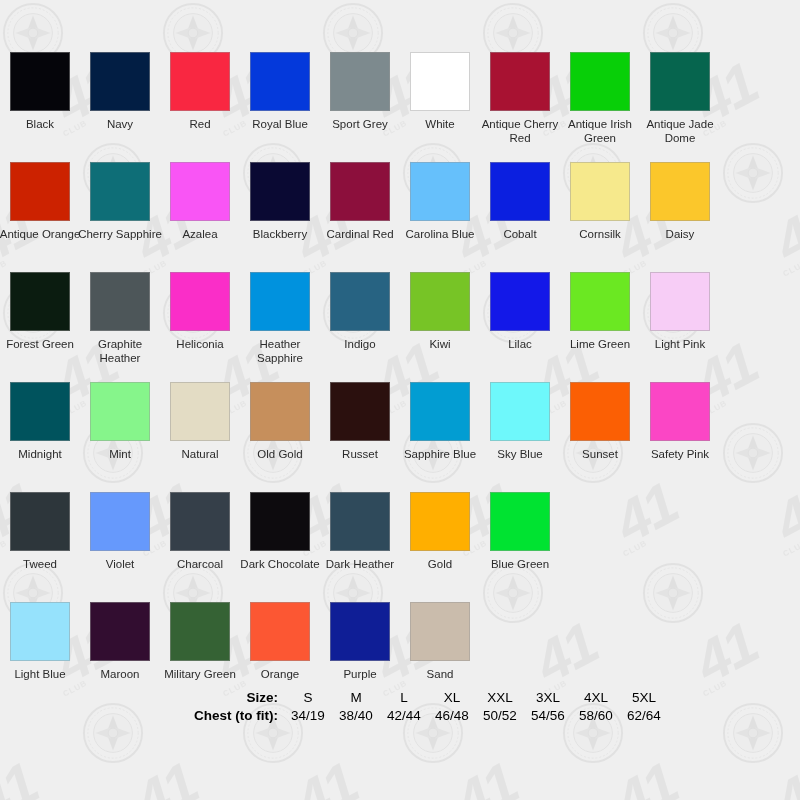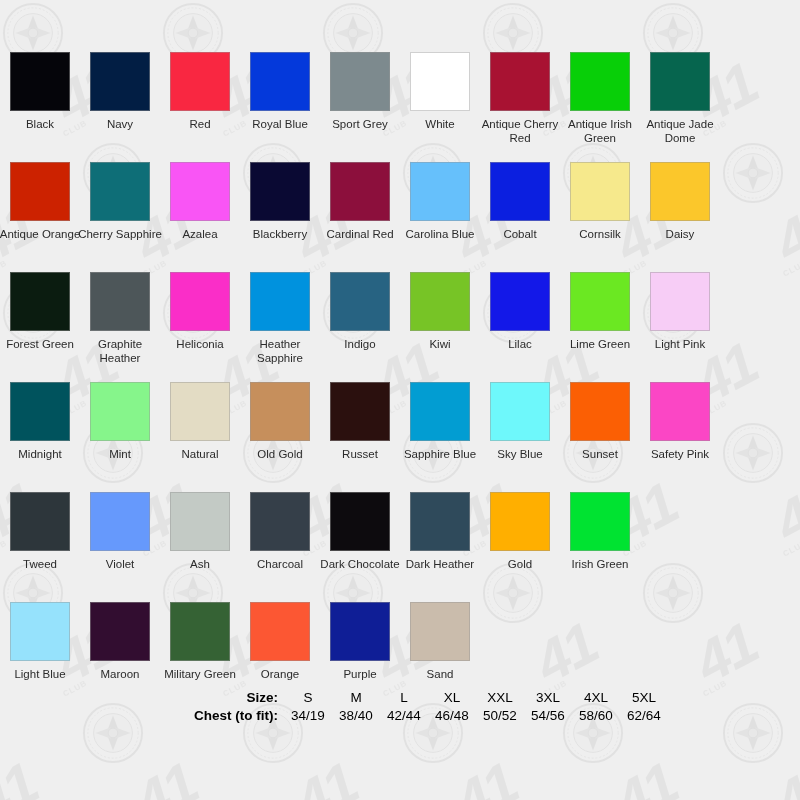--- a/index.html
+++ b/index.html
@@ -766,42 +766,38 @@
       <div class="row">
         <div class="cell">
           <div class="swatch" style="background:#2d363b"></div>
           <div class="swatch-label">Tweed</div>
         </div>
         <div class="cell">
           <div class="swatch" style="background:#6699fc"></div>
           <div class="swatch-label">Violet</div>
         </div>
         <div class="cell">
-          <div class="swatch" style="background:#c3cac5"></div>
-          <div class="swatch-label">Ash</div>
-        </div>
-        <div class="cell">
           <div class="swatch" style="background:#353f49"></div>
           <div class="swatch-label">Charcoal</div>
         </div>
         <div class="cell">
           <div class="swatch" style="background:#0d0b0e"></div>
           <div class="swatch-label">Dark Chocolate</div>
         </div>
         <div class="cell">
           <div class="swatch" style="background:#2f4a5b"></div>
           <div class="swatch-label">Dark Heather</div>
         </div>
         <div class="cell">
           <div class="swatch" style="background:#ffaf00"></div>
           <div class="swatch-label">Gold</div>
         </div>
         <div class="cell">
           <div class="swatch" style="background:#00e331"></div>
-          <div class="swatch-label">Irish Green</div>
+          <div class="swatch-label">Blue Green</div>
         </div>
       </div>
       <div class="row">
         <div class="cell">
           <div class="swatch" style="background:#96e2fc"></div>
           <div class="swatch-label">Light Blue</div>
         </div>
         <div class="cell">
           <div class="swatch" style="background:#320d30"></div>
           <div class="swatch-label">Maroon</div>

